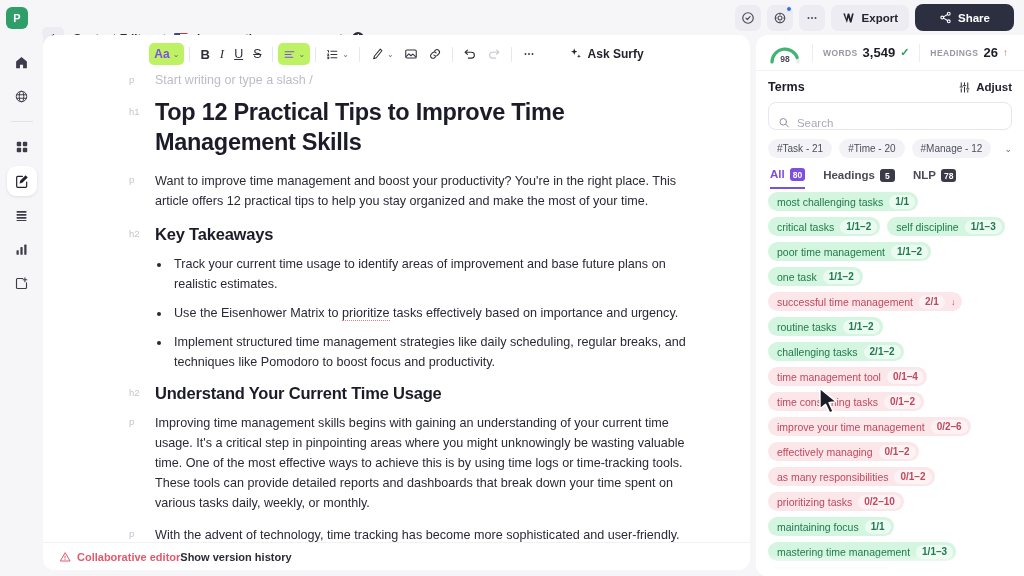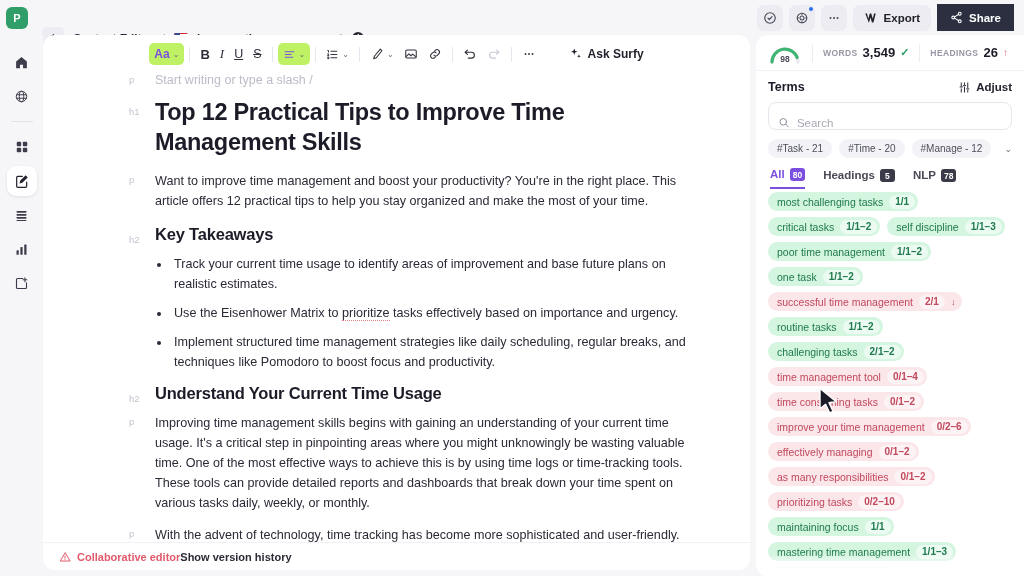--- a/index.html
+++ b/index.html
@@ -59,22 +59,22 @@
     position: absolute; top: 1px; right: 1px;
     width: 6px; height: 6px; border-radius: 50%; background: #2f6fe4;
     border: 1.2px solid #f6f6f9;
   }
   .export-btn {
     height: 26px; border-radius: 7px; background: #ececf2;
     display: flex; align-items: center; gap: 6px; padding: 0 11px;
     font-size: 11.5px; font-weight: 600; color: #23232e;
   }
   .share-btn {
-    height: 27px; border-radius: 0; background: #2b2f40; color: #fff;
-    display: flex; align-items: center; gap: 6px; padding: 0 13px;
+    height: 27px; border-radius: 8px; background: #2b2f40; color: #fff;
+    display: flex; align-items: center; gap: 6px; padding: 0 24px;
     font-size: 11.5px; font-weight: 600;
   }
 
   
   .body { flex: 1; display: flex; min-height: 0; }
 
   
   .rail {
     width: 43px; flex: 0 0 43px;
     display: flex; flex-direction: column; align-items: center;
@@ -108,21 +108,21 @@
     display: flex; align-items: center; gap: 5px;
     margin-left: 28px; font-size: 12px; font-weight: 600; color: #23232e;
   }
 
   .doc { flex: 1; overflow: hidden; padding: 4px 40px 0 112px; position: relative; }
   .blk { position: relative; margin-bottom: 0; }
   .tag {
     position: absolute; left: -26px; top: 3px;
     font-size: 9.5px; color: #c3c3cf; font-weight: 500;
   }
-  .tag.h1 { top: 9px; } .tag.h2 { top: 11px; }
+  .tag.h1 { top: 9px; } .tag.h2 { top: 5px; }
   .ph { font-size: 12.5px; color: #bcbcc8; padding: 2px 0 6px; }
   h1.t { font-size: 23.5px; line-height: 30px; font-weight: bold; color: #1c1c28;
          letter-spacing: -.3px; margin: 4px 0 14px; }
   h2.t { font-size: 16.5px; line-height: 22px; font-weight: bold; color: #1c1c28;
          letter-spacing: -.2px; margin: 10px 0 9px; }
   p.t  { font-size: 12.6px; line-height: 20px; color: #2a2a36; margin-bottom: 12px; }
   ul.t { margin: 0 0 8px 16px; }
   ul.t li { font-size: 12.6px; line-height: 20px; color: #2a2a36; margin-bottom: 9px; padding-left: 3px; }
   .sp { border-bottom: 1.4px dotted #e07b8a; }
 

